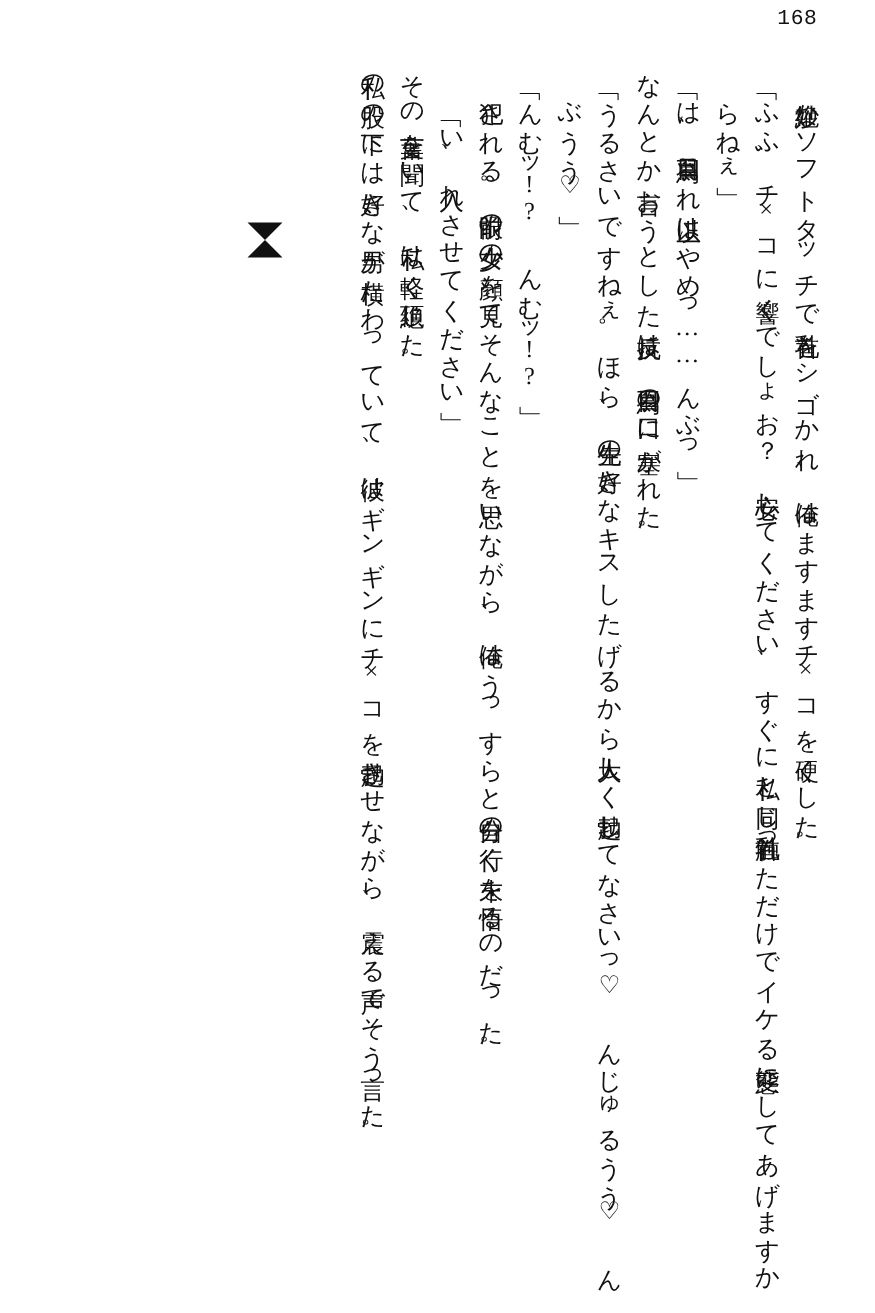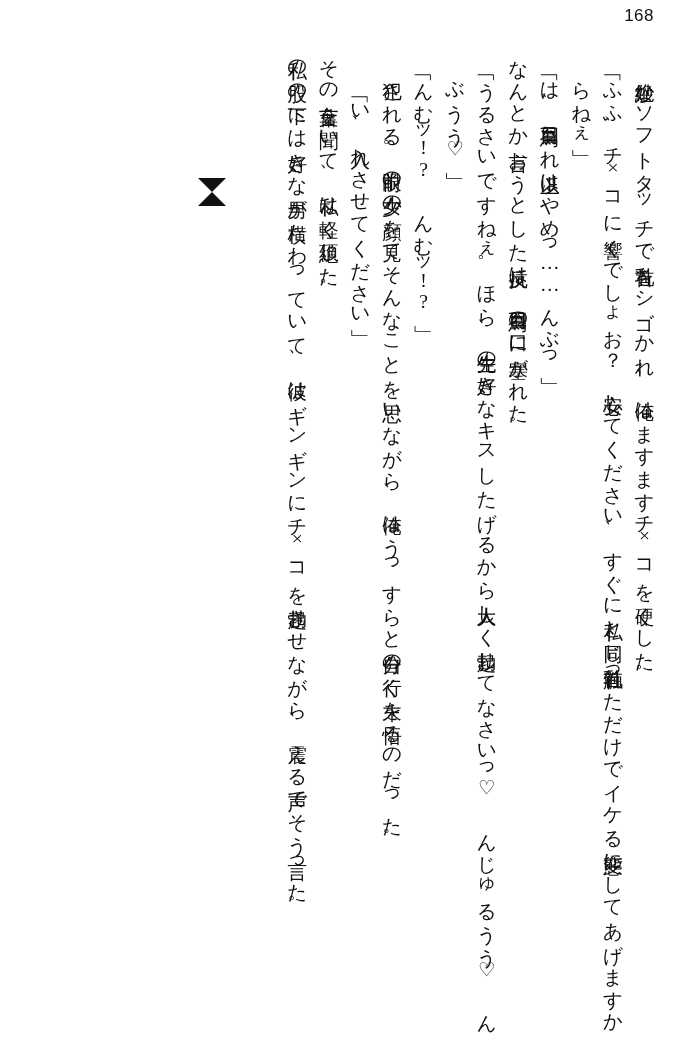--- a/index.html
+++ b/index.html
@@ -16,21 +16,21 @@
     width: 700px;
     height: 1050px;
     background: #ffffff;
     overflow: hidden;
   }
   
   #page-number {
     position: absolute;
     top: 6px;
     right: 46px;
-    font-family: Liberation Sans, sans-serif;
+    font-family: Liberation Mono, monospace;
     font-size: 17px;
     letter-spacing: 0.5px;
     color: #111111;
   }
   
   #body-text {
     position: absolute;
     top: 46px;
     right: 40px;
     left: 34px;

